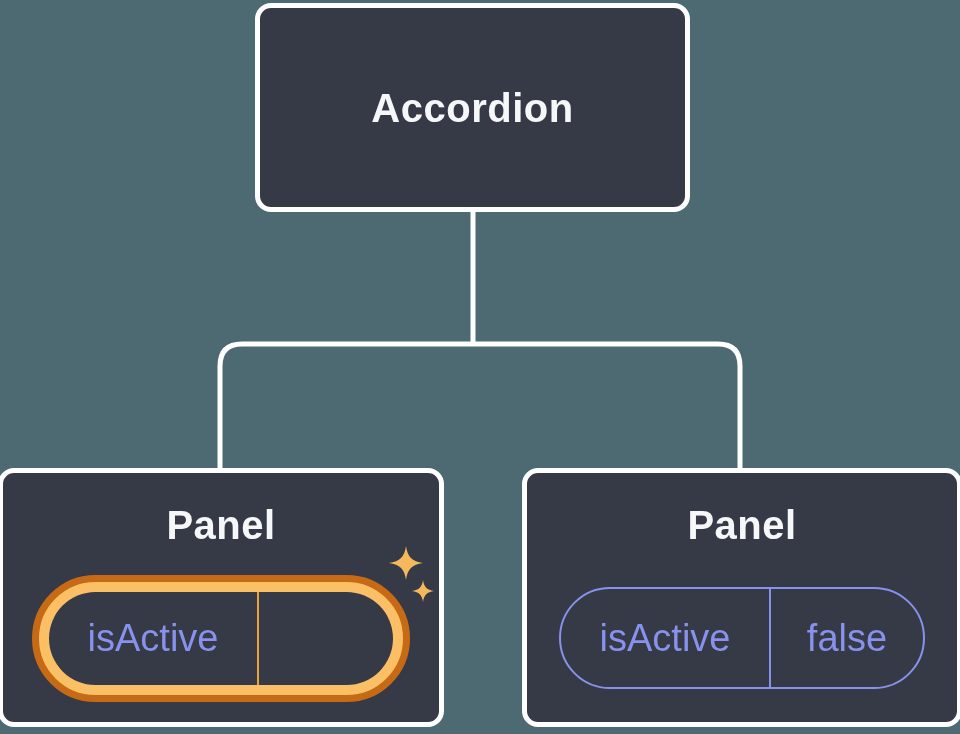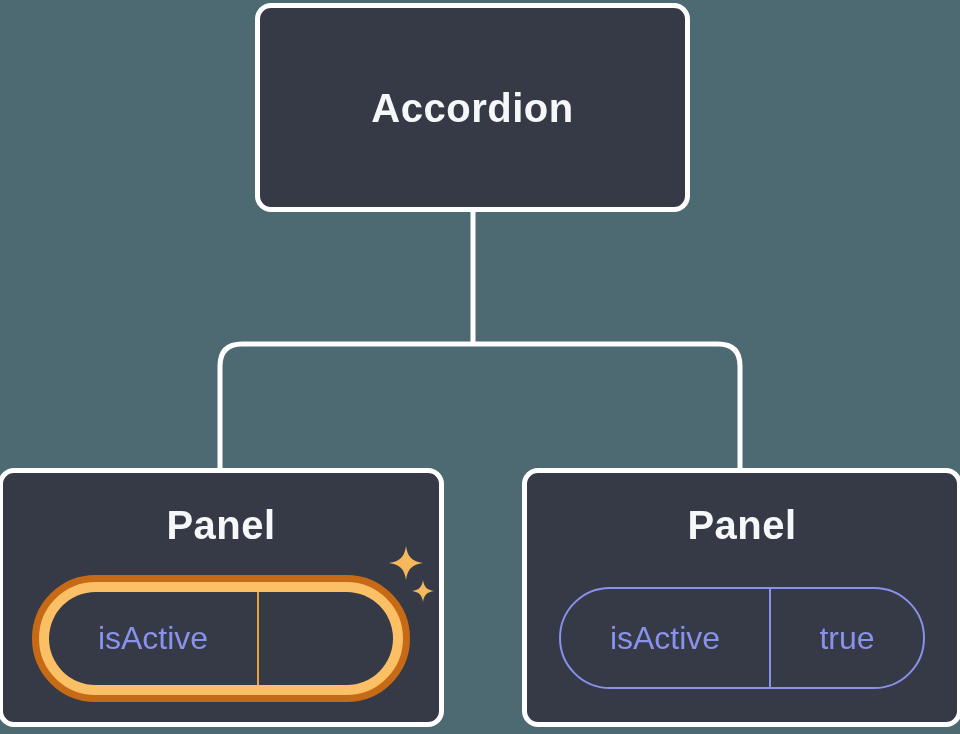--- a/index.html
+++ b/index.html
@@ -47,21 +47,21 @@
   .panel-left{left:-2px;width:446px;}
   .panel-right{left:522px;width:440px;}
   .node-title{
     font-size:40px;line-height:44px;font-weight:600;
     color:var(--title-text);
     letter-spacing:0.5px;
   }
   .pill{
     display:flex;align-items:center;
     border-radius:999px;
-    font-size:32px;
+    font-size:38px;
     color:var(--state-text);
   }
   .seg{display:flex;align-items:center;justify-content:center;}
   .seg-key{width:208px;}
   .seg-val{flex:1;}
   .seg-val.bold{font-weight:700;}
   .divider{align-self:stretch;width:2px;flex:0 0 2px;}
   
   .pill-inactive{
     margin-top:40px;width:366px;height:102px;
@@ -112,17 +112,17 @@
       <path fill="var(--sparkle)" transform="translate(31,28)" d="M0,-17 C1.5,-6 6,-1.5 17,0 C6,1.5 1.5,6 0,17 C-1.5,6 -6,1.5 -17,0 C-6,-1.5 -1.5,-6 0,-17 Z"></path>
       <path fill="var(--sparkle)" transform="translate(48,56)" d="M0,-11 C1,-4 4,-1 11,0 C4,1 1,4 0,11 C-1,4 -4,1 -11,0 C-4,-1 -1,-4 0,-11 Z"></path>
     </svg>
   </div>
 
   <div class="node panel-node panel-right">
     <div class="node-title">Panel</div>
     <div class="pill pill-inactive">
       <span class="seg seg-key">isActive</span>
       <span class="divider"></span>
-      <span class="seg seg-val">true</span>
+      <span class="seg seg-val">false</span>
     </div>
   </div>
 
 </div>
 
 </body></html>

